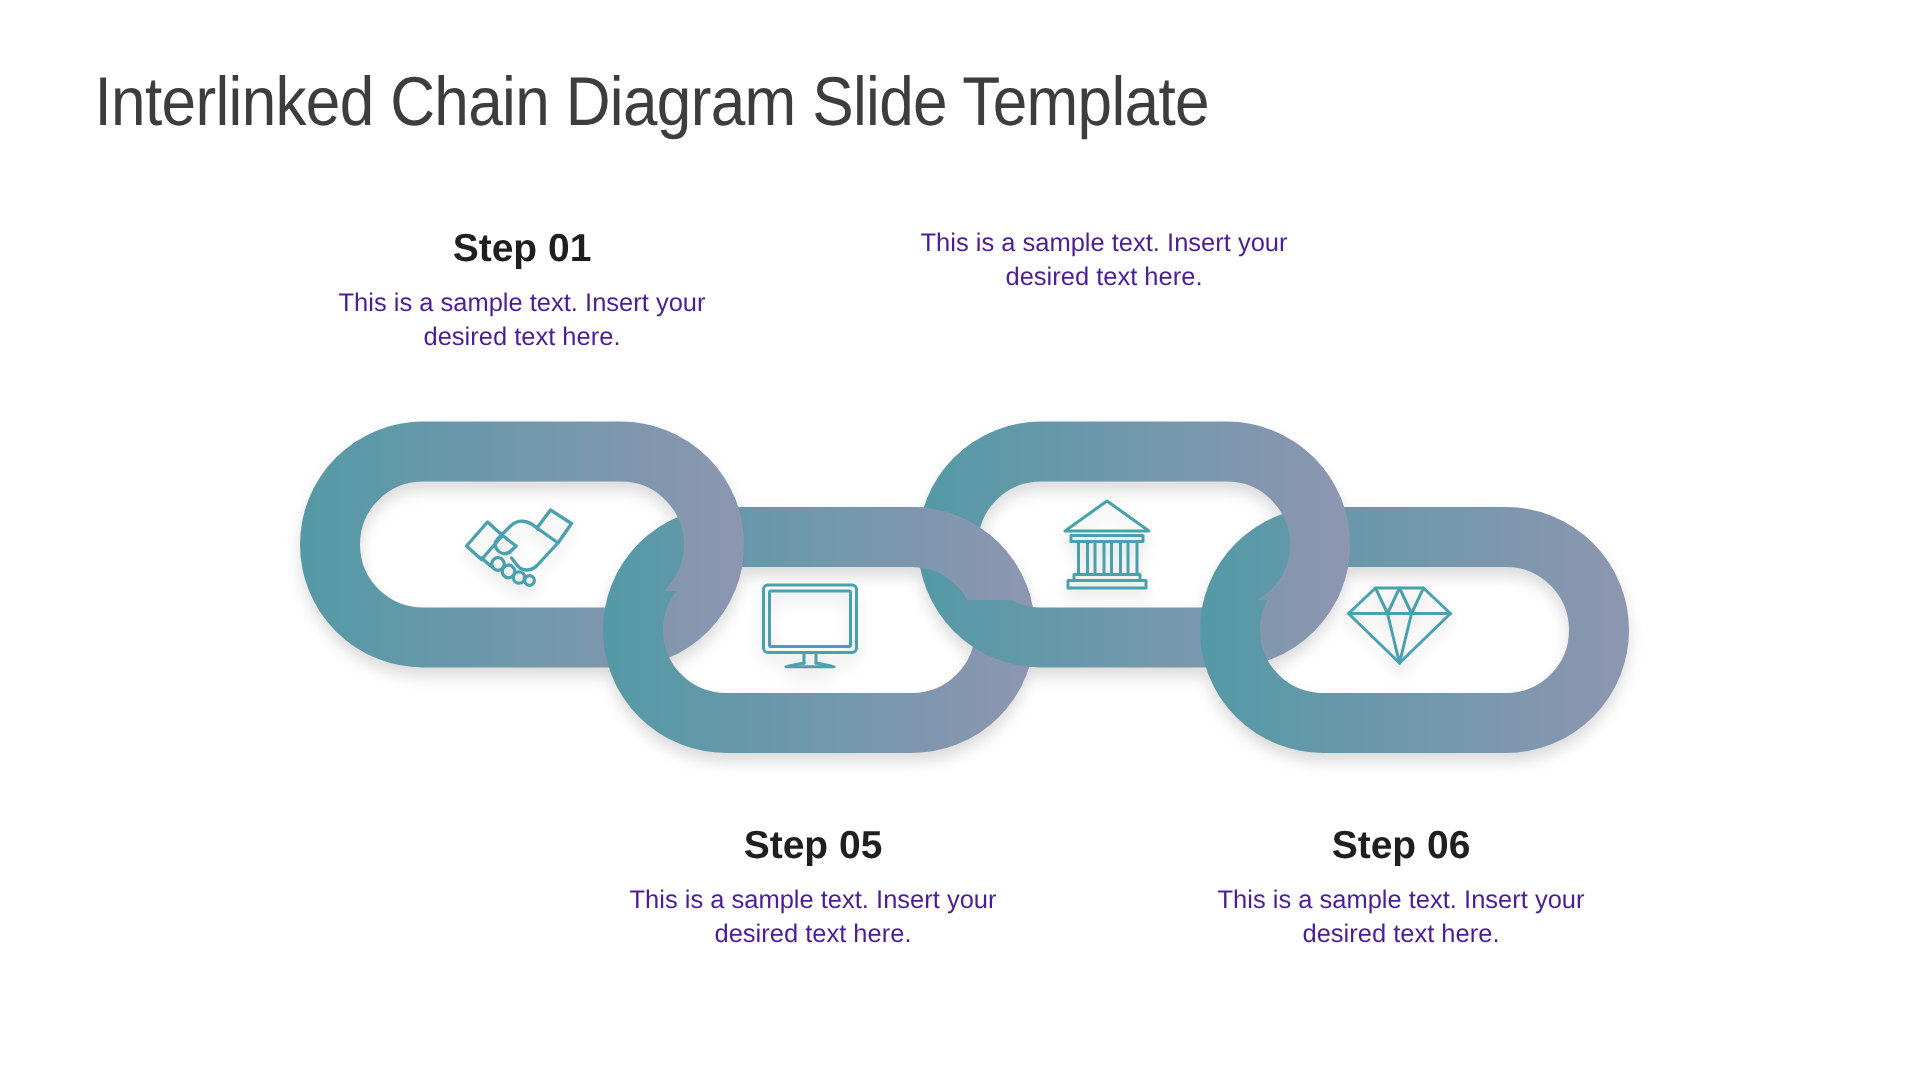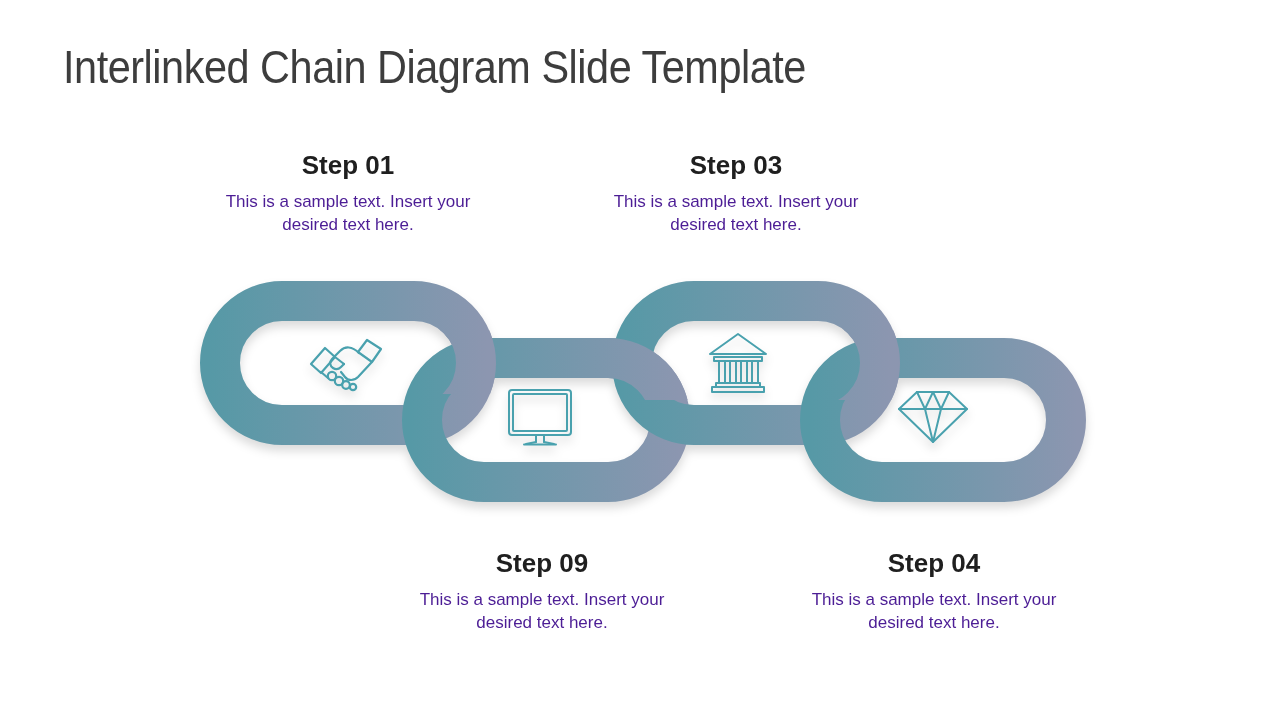--- a/index.html
+++ b/index.html
@@ -51,31 +51,30 @@
 <div class="slide">
 
   <div class="slide-title">Interlinked Chain Diagram Slide Template</div>
 
   <div class="step-block" style="left:223px;top:150px;">
     <div class="step-heading">Step 01</div>
     <p class="step-desc">This is a sample text. Insert your desired text here.</p>
   </div>
 
   <div class="step-block" style="left:611px;top:150px;">
-    <div class="step-heading">Step 03</div>
     <p class="step-desc">This is a sample text. Insert your desired text here.</p>
   </div>
 
   <div class="step-block" style="left:417px;top:548px;">
-    <div class="step-heading">Step 09</div>
+    <div class="step-heading">Step 05</div>
     <p class="step-desc">This is a sample text. Insert your desired text here.</p>
   </div>
 
   <div class="step-block" style="left:809px;top:548px;">
-    <div class="step-heading">Step 04</div>
+    <div class="step-heading">Step 06</div>
     <p class="step-desc">This is a sample text. Insert your desired text here.</p>
   </div>
 
   <svg class="chain-svg" width="1280" height="720" viewBox="0 0 1280 720">
     <defs>
       <linearGradient id="g1" gradientUnits="userSpaceOnUse" x1="200" y1="0" x2="496" y2="0">
         <stop offset="0.03" stop-color="#5699A6"></stop>
           <stop offset="0.97" stop-color="#8C96B0"></stop>
       </linearGradient>
       <linearGradient id="g2" gradientUnits="userSpaceOnUse" x1="402" y1="0" x2="690" y2="0">

